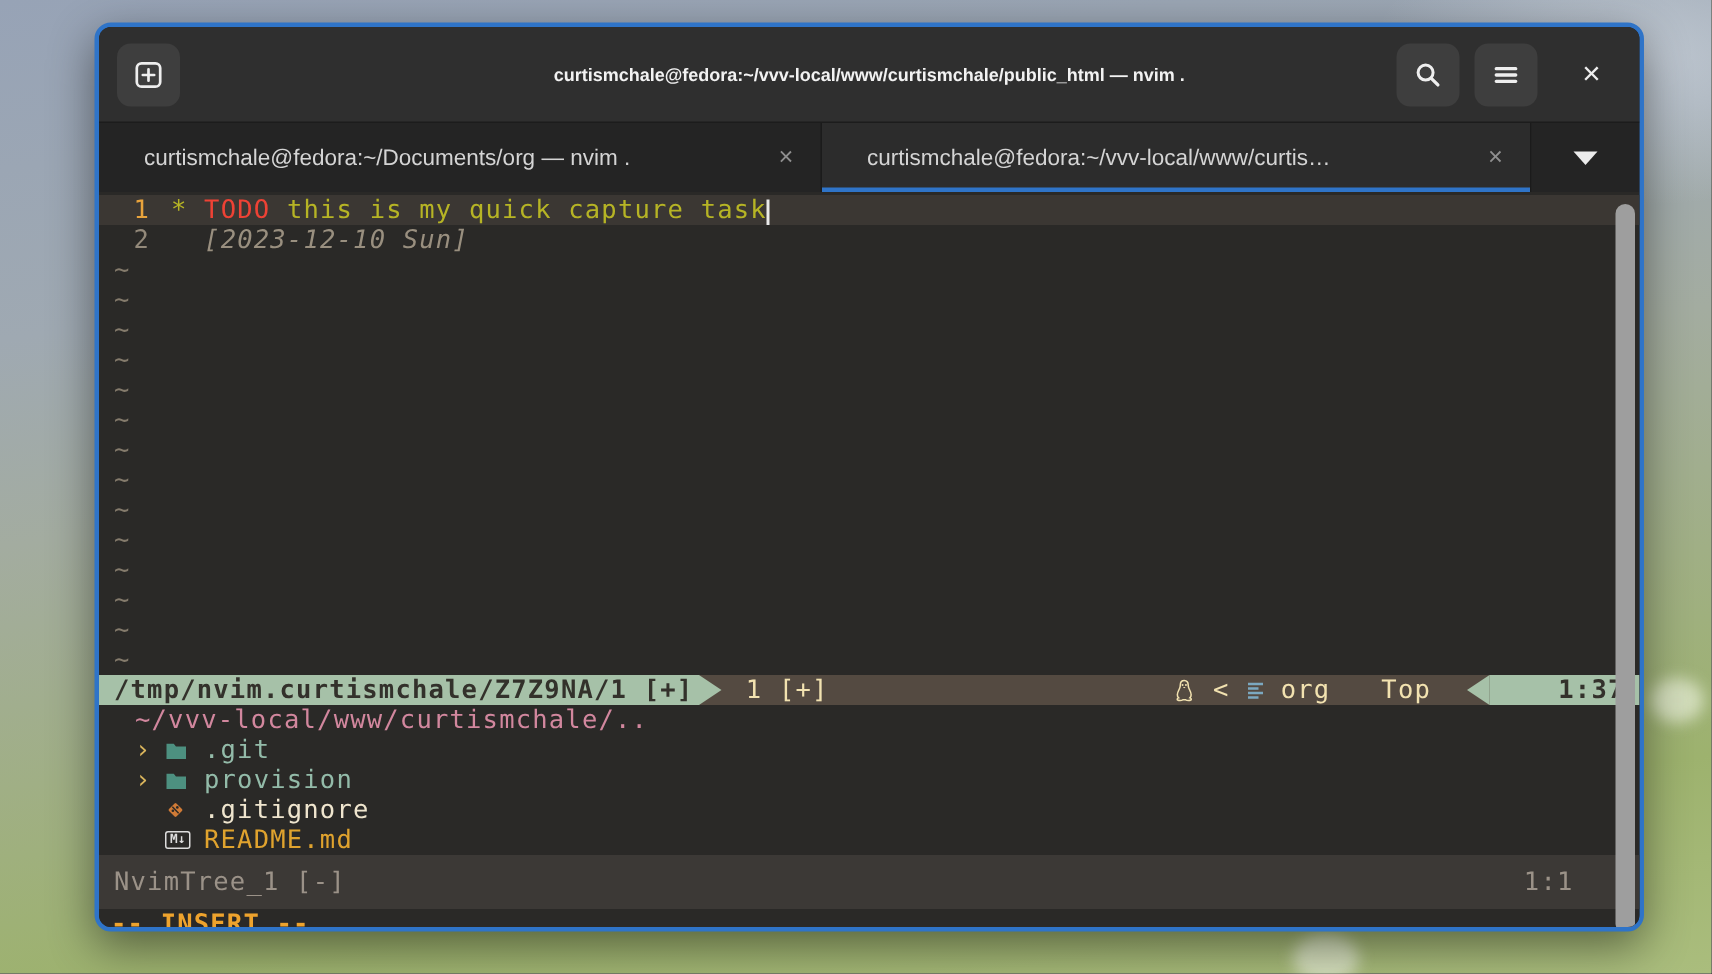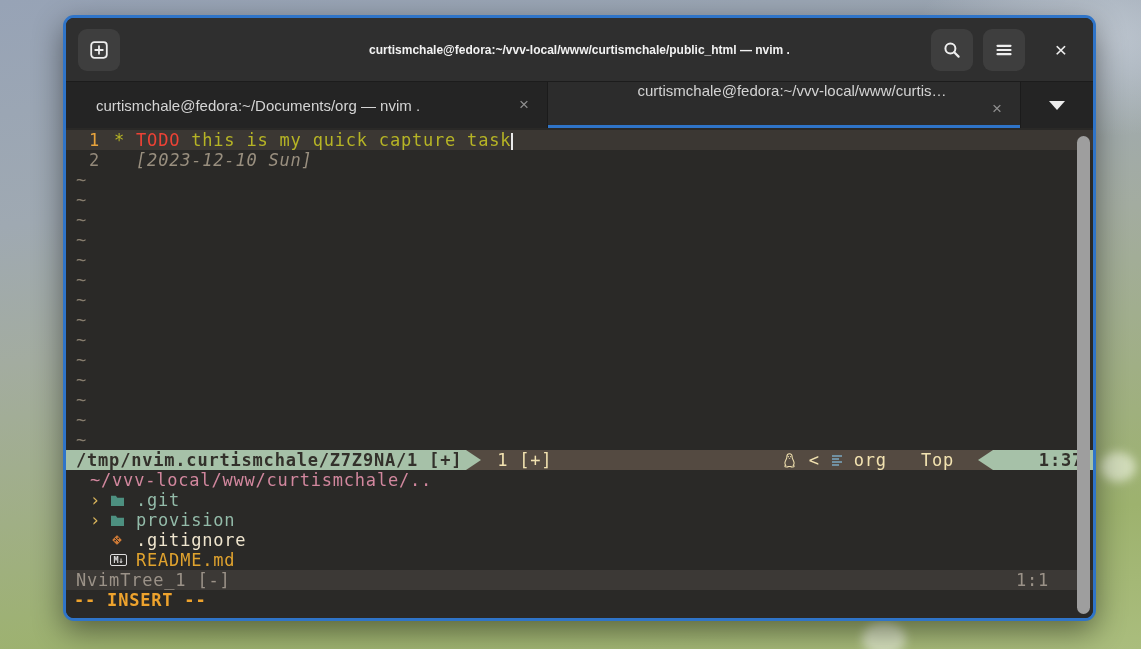--- a/index.html
+++ b/index.html
@@ -32,21 +32,21 @@
   .hb-right { margin-left:auto; display:flex; align-items:center; gap:10px; }
   .close-btn { width:40px; height:40px; background:transparent; display:flex; align-items:center;
     justify-content:center; color:#efefef; font-size:21px; line-height:1; margin-left:6px; }
 
   
   .tabbar { height:46px; background:#242424; display:flex; flex:none; }
   .tab { display:flex; align-items:center; padding:0 14px 0 30px; width:482px; flex:none;
     color:#d4d4d4; font-size:15px; position:relative; border-right:1px solid #1b1b1b; }
   .tab .tab-label { overflow:hidden; white-space:nowrap; }
   .tab .tab-close { margin-left:auto; color:#8f8f8f; font-size:17px; padding:0 4px; }
-  .tab.active { width:473px; background:#2c2c2c; box-shadow:inset 0 -3px 0 #2f74c8;flex-direction:column; }
+  .tab.active { width:473px; background:#2c2c2c; box-shadow:inset 0 -3px 0 #2f74c8; }
   .tab-overflow { flex:1; display:flex; align-items:center; justify-content:center; }
   .dd-arrow { width:0; height:0; border-left:8px solid transparent; border-right:8px solid transparent;
     border-top:9px solid #ececec; }
 
   
   .terminal { position:relative; flex:1; background:#2a2927; padding-top:2px;
     font-family:"DejaVu Sans Mono", monospace; font-size:17px; line-height:20px; letter-spacing:.8px; }
   .ed-row { height:20px; display:flex; white-space:pre; }
   .ed-row.cursorline { background:#3b3733; }
   .gutter { width:48px; flex:none; text-align:right; padding-right:14px; }
@@ -80,21 +80,21 @@
   .tree-path { color:#d2879e; }
   .tw-chev { width:20px; flex:none; color:#d9b45c; }
   .tw-icon { width:26px; flex:none; display:flex; align-items:center; }
   .name-folder { color:#93bba9; }
   .name-plain { color:#efe5ce; }
   .name-md { color:#e0a32e; }
   .md-badge { display:inline-flex; align-items:center; justify-content:center; width:17px; height:12px;
     border:1.4px solid #ddd; border-radius:2px; color:#ddd; font-size:8.5px; letter-spacing:0;
     font-family:"DejaVu Sans Mono", monospace; font-weight:bold; }
 
-  .tree-status { height:20px; display:flex; align-items:center; background:#3c3936; color:#9b9288;
+  .tree-status { height:36px; display:flex; align-items:center; background:#3c3936; color:#9b9288;
     padding:0 10px; }
   .ts-ruler { margin-left:auto; margin-right:34px; }
 
   .cmdline { height:20px; display:flex; align-items:flex-end; padding-left:8px; }
   .mode-text { color:#eea32d; font-weight:bold; }
 
   
   .scrollbar { position:absolute; top:0; right:0; width:20px; height:100%; }
   .scroll-thumb { position:absolute; right:3px; top:8px; bottom:4px; width:13px;
     background:#9e9e9e; border-radius:7px; }

